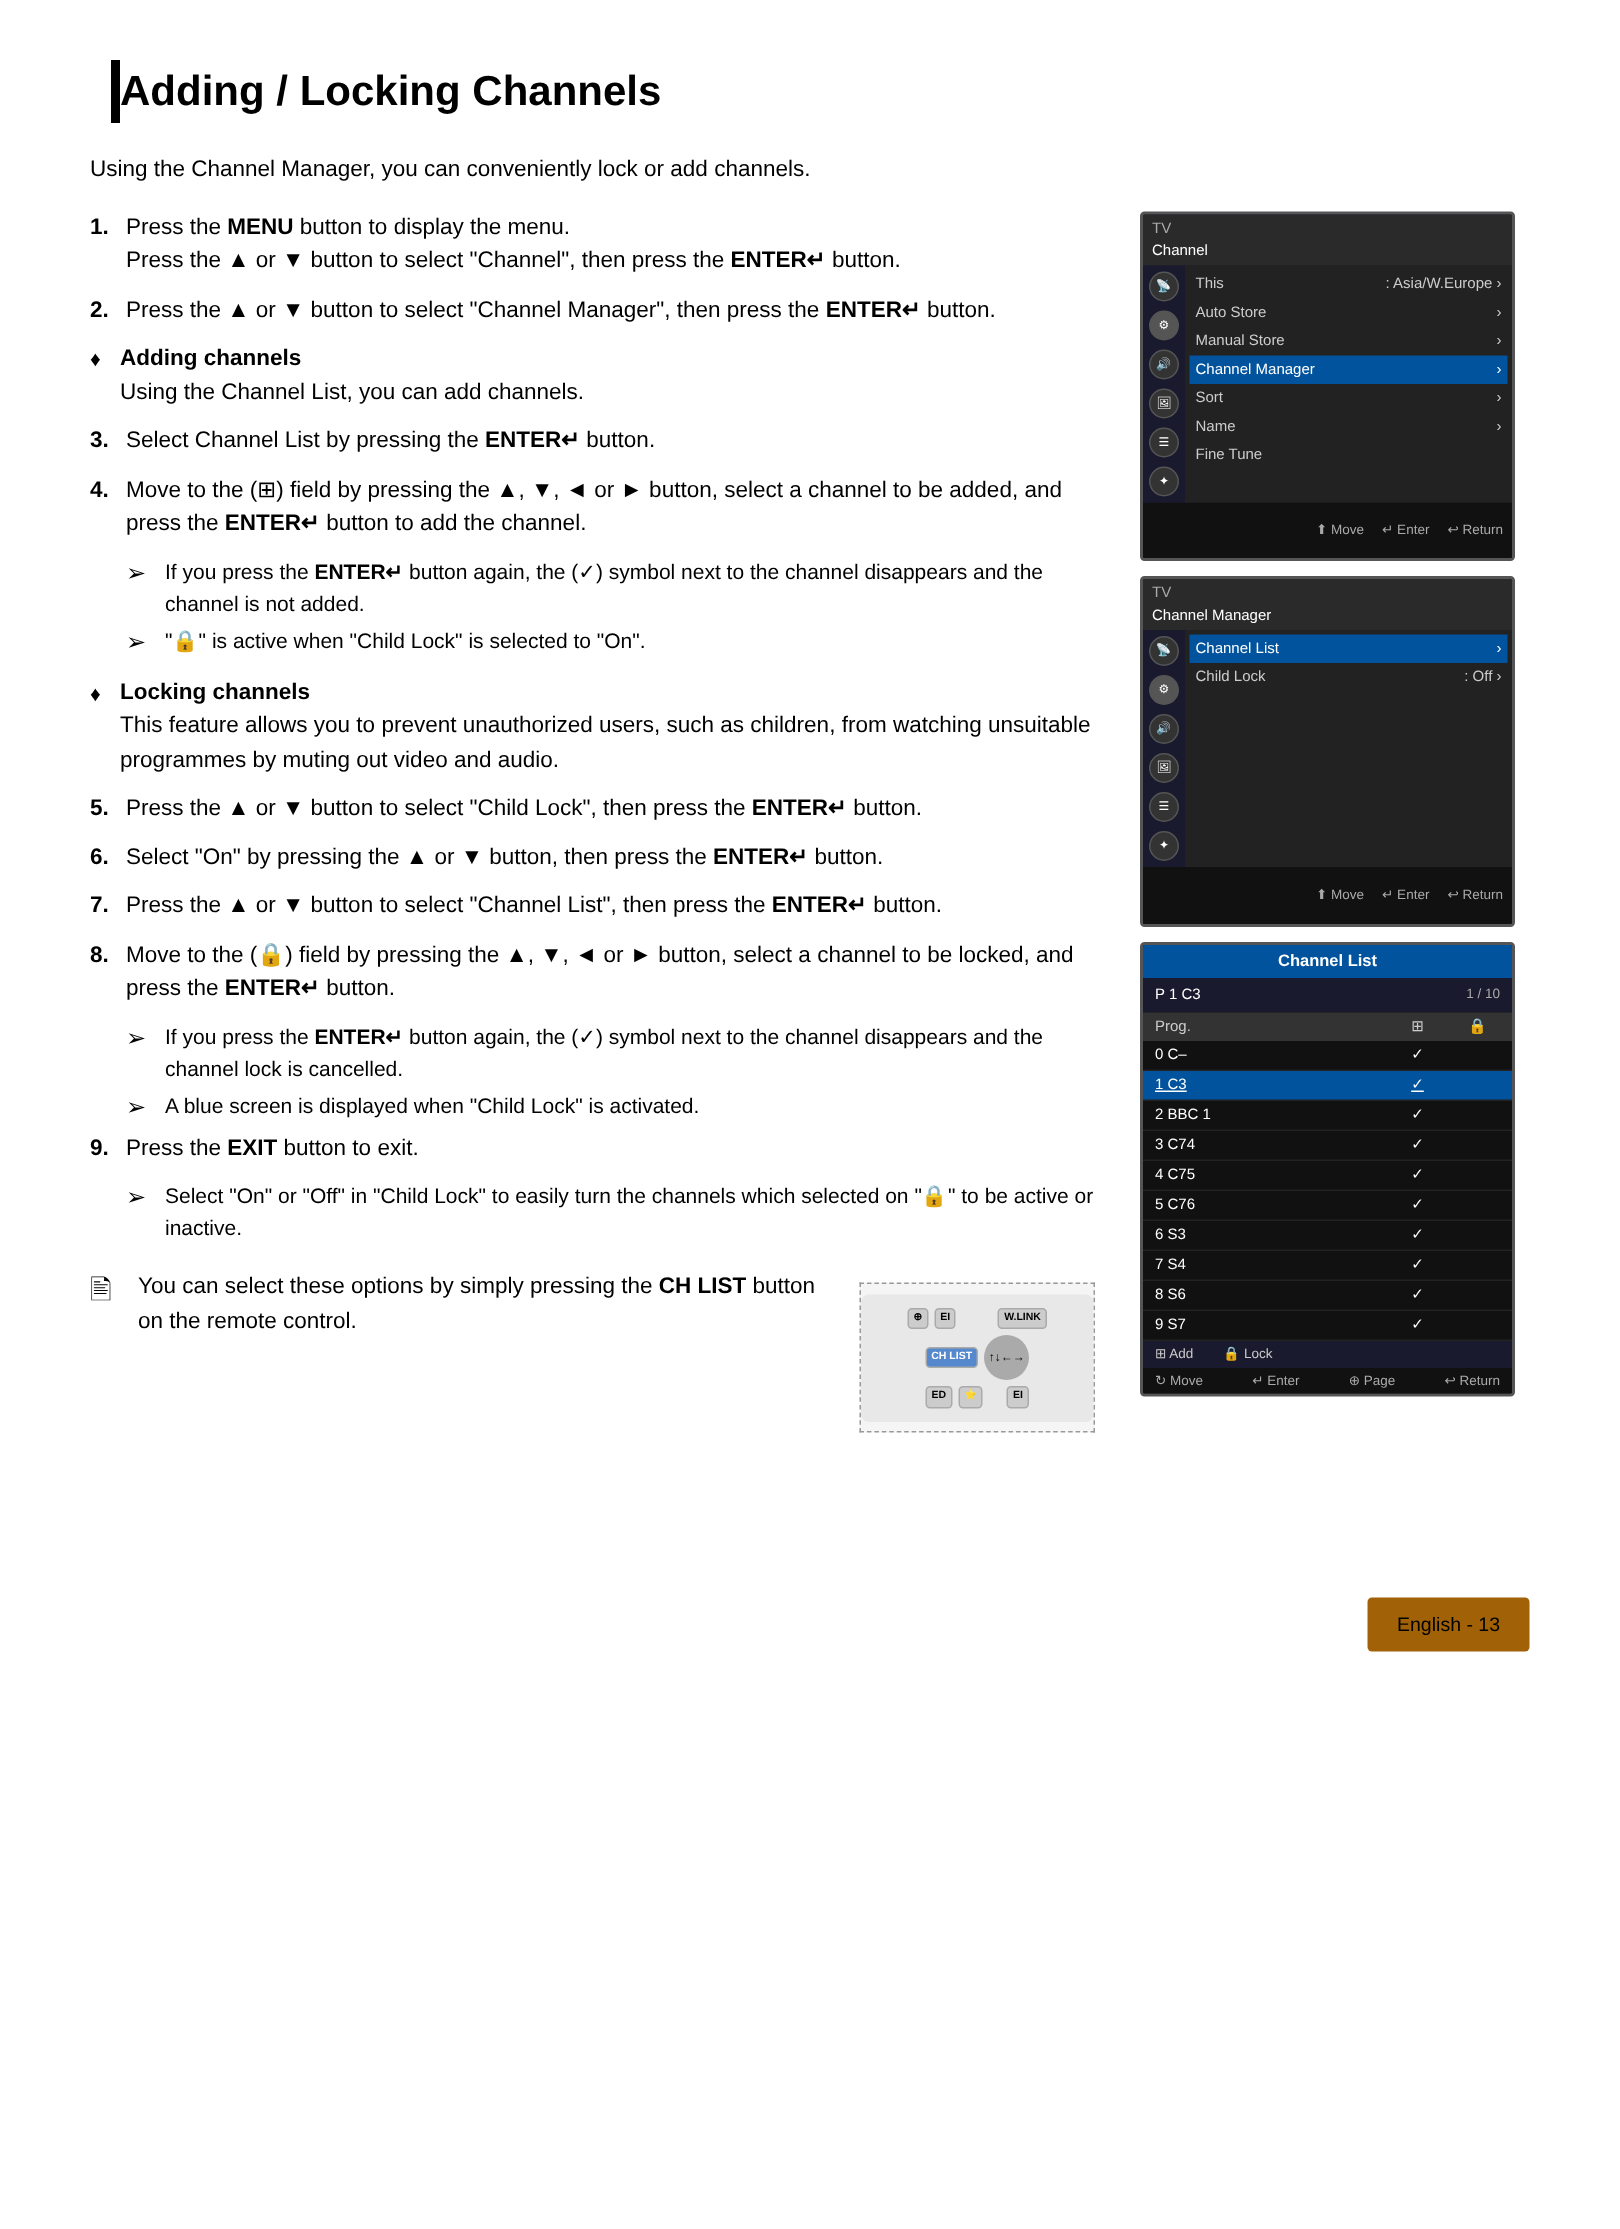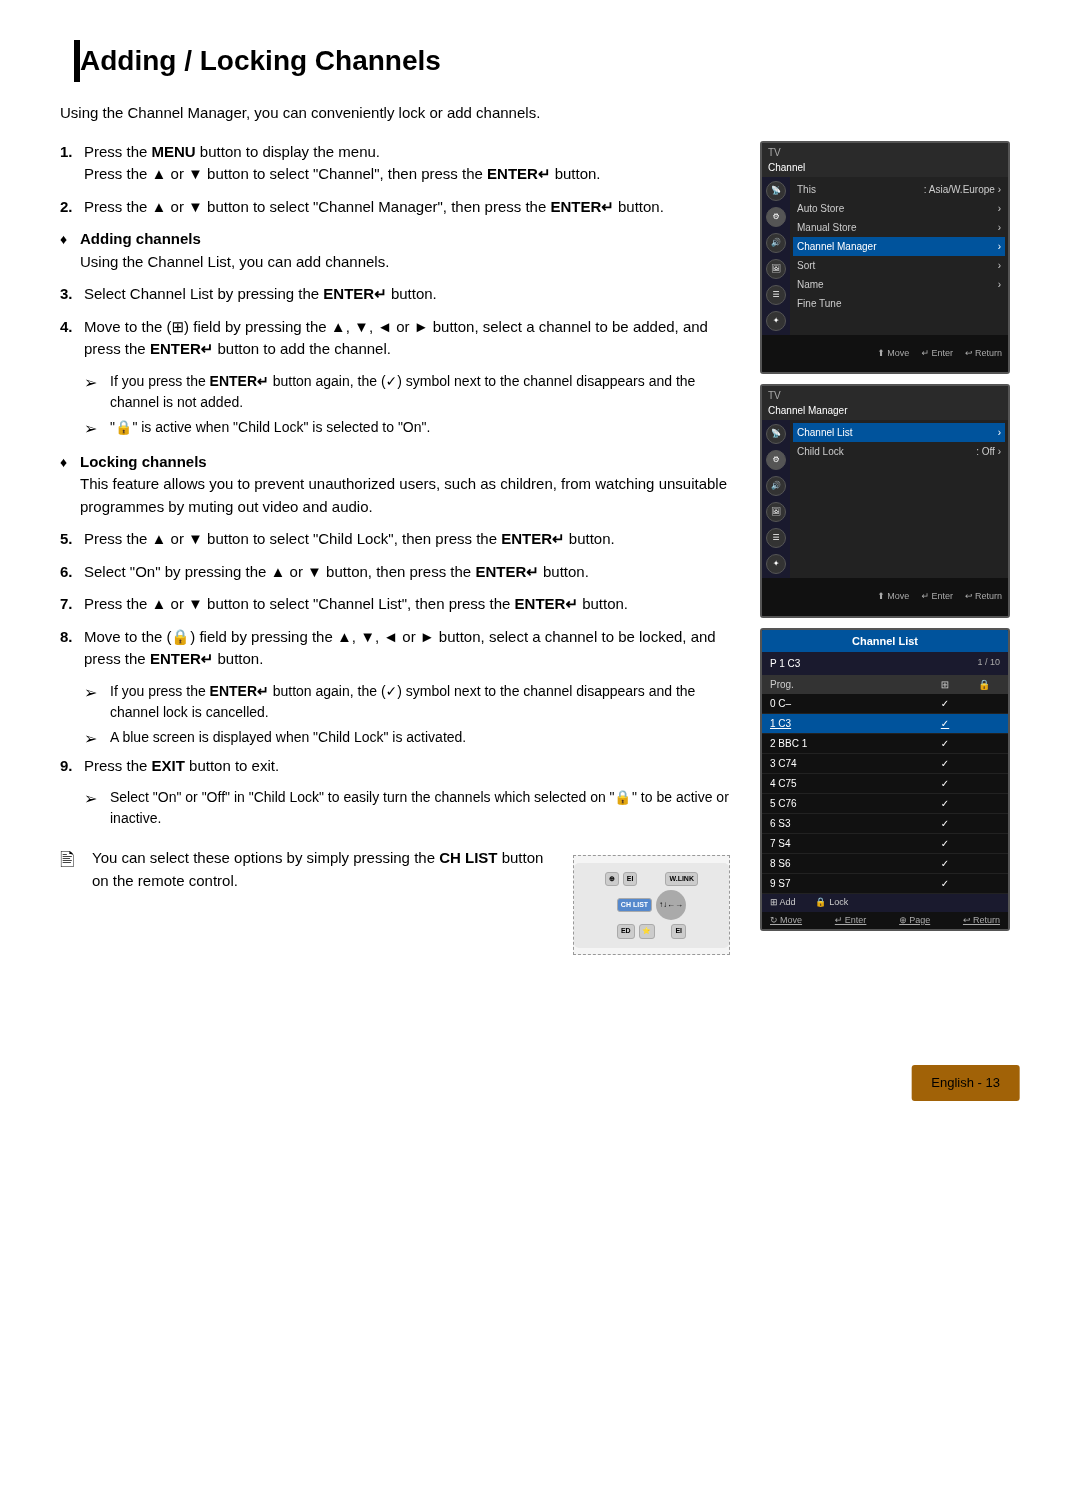--- a/index.html
+++ b/index.html
@@ -247,21 +247,20 @@
       color: #ccc;
     }
     .cl-action-bar span { display: flex; align-items: center; gap: 3px; }
     .cl-footer {
       background: #111;
       display: flex;
       justify-content: space-between;
       padding: 2px 8px;
       font-size: 9px;
       color: #aaa;
-      text-decoration: underline;
     }
     .cl-footer span { display: flex; align-items: center; gap: 2px; }
 
     
     .remote-img {
       border: 1px dashed #999;
       width: 200px;
       height: 100px;
       background: #f5f5f5;
       display: flex;

